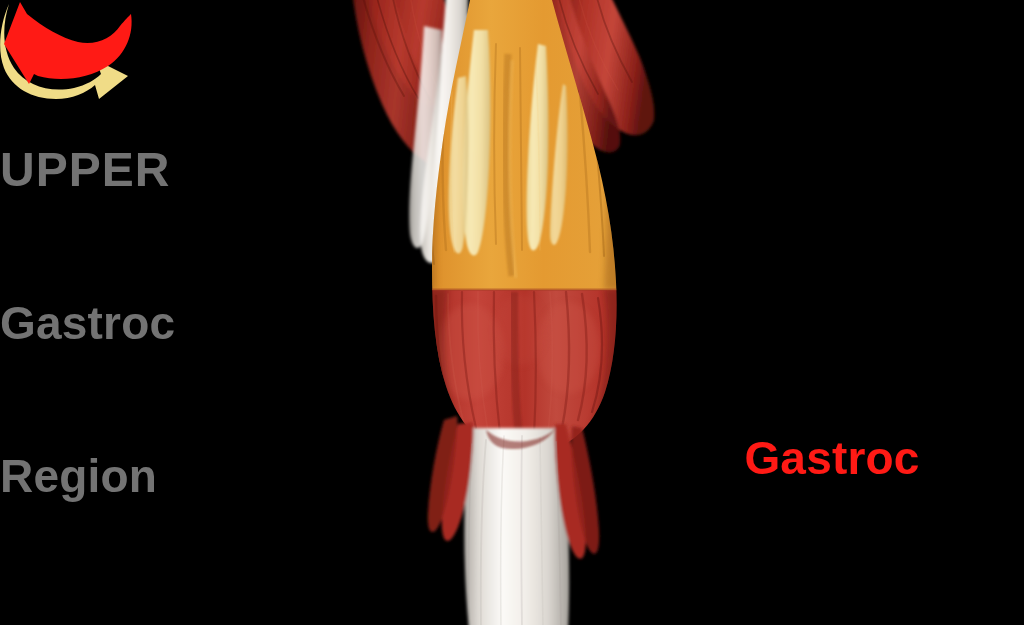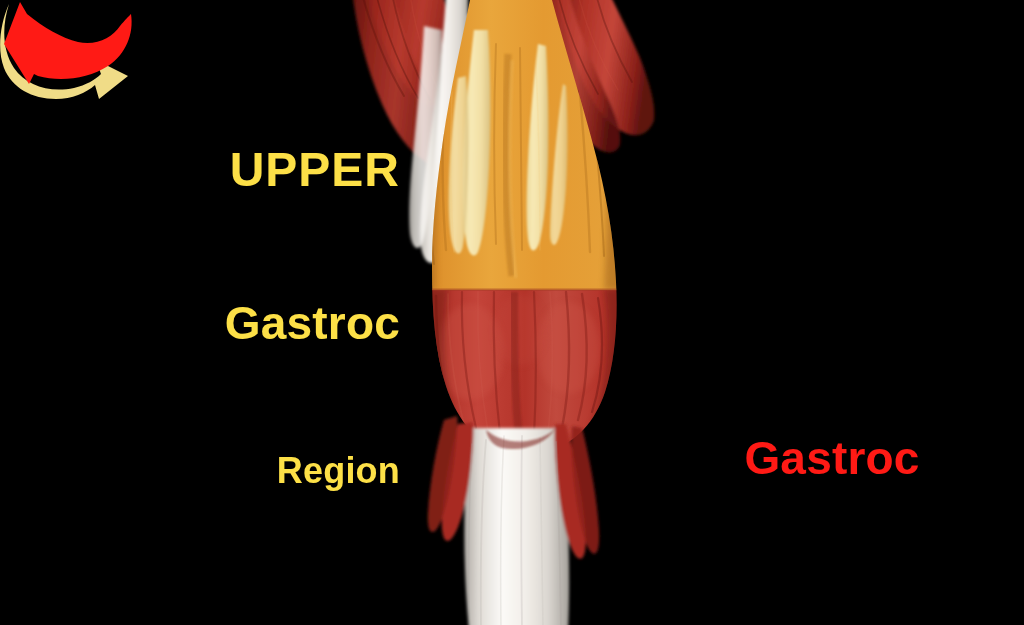--- a/index.html
+++ b/index.html
@@ -34,27 +34,27 @@
     letter-spacing: 0.2px;
   }
   .callout .line {
     display: block;
   }
 
   #callout-upper {
     left: 0px;
     top: 40px;
     width: 400px;
-    text-align: right;
-    color: #fde047;
+    text-align: left;
+    color: #737373;
     font-size: 48px;
   }
   #callout-upper .line-1 { font-size: 48px; letter-spacing: 1px; }
   #callout-upper .line-2 { font-size: 46px; }
-  #callout-upper .line-3 { font-size: 36px; }
+  #callout-upper .line-3 { font-size: 46px; }
 
   #callout-lower {
     left: 640px;
     top: 330px;
     width: 384px;
     text-align: center;
     color: #FF1A15;
     font-size: 48px;
   }
   #callout-lower .line-1 { font-size: 48px; letter-spacing: 1px; }

